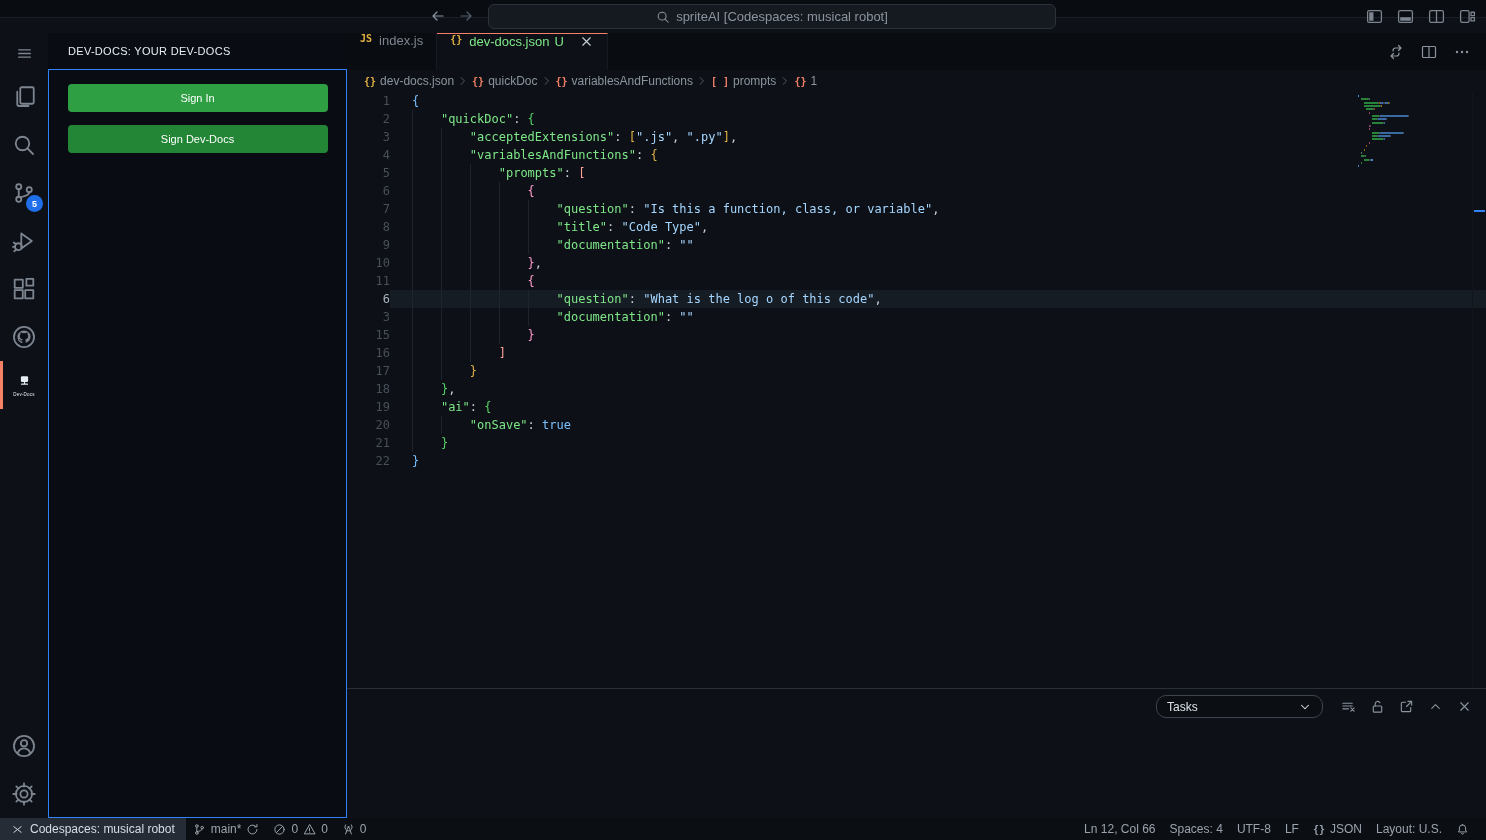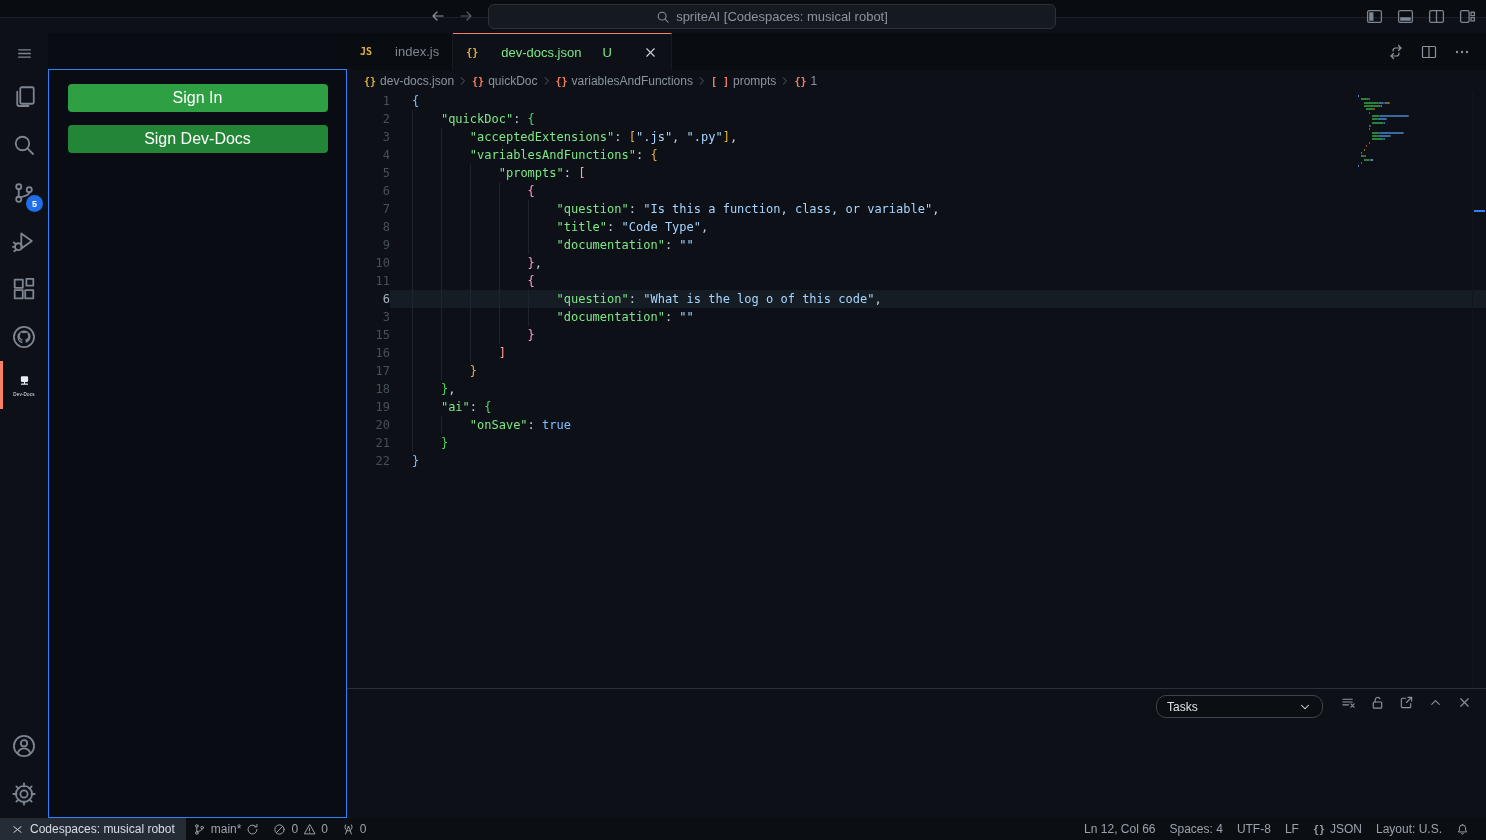--- a/index.html
+++ b/index.html
@@ -29,27 +29,27 @@
   .ab-label{font-size:4.5px;color:#e6edf3;margin-top:1px;letter-spacing:.2px}
   .ab-badge{position:absolute;right:5px;bottom:5px;min-width:17px;height:17px;border-radius:9px;background:#1f6feb;color:#fff;
     font-size:9px;font-weight:bold;display:flex;align-items:center;justify-content:center;padding:0 3px}
   .ab-spacer{flex:1}
 
   
   .sidebar{position:absolute;left:48px;top:33px;width:299px;bottom:22px;background:#090d13}
   .sb-title{height:36px;display:flex;align-items:center;padding-left:20px;font-size:11px;color:#e6edf3;letter-spacing:.3px}
   .sb-body{position:absolute;top:36px;left:0;right:0;bottom:0;border:1px solid #2f81f7}
   .sb-btn{display:flex;align-items:center;justify-content:center;width:260px;height:28px;margin:0 auto 13px auto;border:none;
-    border-radius:4px;color:#fff;font-size:16px;cursor:pointer;font-family:"Liberation Sans",sans-serif}
+    border-radius:4px;color:#fff;font-size:11px;cursor:pointer;font-family:"Liberation Sans",sans-serif}
   .sb-btn:first-child{margin-top:14px}
 
   
   .editor-area{position:absolute;left:347px;top:33px;right:0;bottom:22px;display:flex;flex-direction:column;background:#0d1117}
   .tabs{height:37px;background:#090c10;display:flex;align-items:stretch}
-  .tab{display:flex;align-items:center;gap:23px;padding:0 13px;font-size:13px;color:#7d8590;background:#090c10;border-right:1px solid #161b22;cursor:pointer;position:relative}
+  .tab{display:flex;align-items:flex-start;gap:7px;padding:0 13px;font-size:13px;color:#7d8590;background:#090c10;border-right:1px solid #161b22;cursor:pointer;position:relative}
   .tab.active{background:#0d1117;border-top:1.5px solid #f78166}
   .tab .t-icon{font-family:"DejaVu Sans Mono",monospace;font-weight:bold;font-size:10px}
   .tab .t-close{width:15px;height:15px;color:#c9d1d9;margin-left:8px}
   .tab .t-git{margin-left:-2px}
   .tab-actions{margin-left:auto;display:flex;align-items:center;gap:17px;padding-right:16px;color:#8b949e}
   .tab-actions .icon{width:16px;height:16px}
 
   .breadcrumbs{height:22px;display:flex;align-items:center;padding-left:17px;font-size:12px;color:#8b949e}
   .bc-item{display:flex;align-items:center;gap:4px;cursor:pointer}
   .bc-icon{font-family:"DejaVu Sans Mono",monospace;font-size:10px;font-weight:bold}
@@ -71,21 +71,21 @@
   .overview{position:absolute;top:0;right:0;width:14px;bottom:0;border-left:1px solid #11151c}
   .ov-cursor{position:absolute;top:118px;left:1px;right:1px;height:2px;background:#2f81f7}
 
   
   .panel{height:130px;border-top:1px solid #2a3038;background:#0d1117;display:flex;flex-direction:column}
   .panel-header{height:35px;display:flex;align-items:center;padding:0 14px 0 21px}
   .p-tabs{display:flex;gap:26px}
   .p-tab{height:35px;display:flex;align-items:center;position:relative;font-size:11px;letter-spacing:.4px;color:#7d8590;cursor:pointer}
   .p-tab.active{color:#e6edf3}
   .p-tab.active::after{content:"";position:absolute;left:0;right:0;bottom:5px;height:1.5px;background:#f78166}
-  .p-right{margin-left:auto;display:flex;gap:14px;color:#8b949e}
+  .p-right{margin-left:auto;display:flex;align-items:center;gap:14px;color:#8b949e}
   .p-right .icon{width:15px;height:15px;cursor:pointer}
   .tasks-select{width:167px;height:23px;border:1px solid #3d444d;border-radius:10px;background:#0b0f14;display:flex;align-items:center;
     justify-content:space-between;padding:0 10px;font-size:12px;color:#dde3e9;cursor:pointer;margin-right:4px}
   .tasks-select .icon{width:14px;height:14px}
   .panel-body{flex:1}
 
   
   .statusbar{position:absolute;left:0;right:0;bottom:0;height:22px;background:#0b0e13;display:flex;align-items:center;font-size:12px;color:#9aa3ad}
   .sb-left{display:flex;align-items:center;height:22px}
   .sb-rightside{margin-left:auto;display:flex;align-items:center;height:22px;padding-right:10px}
@@ -234,20 +234,21 @@
         <svg viewBox="0 0 16 16" fill="none" stroke="currentColor" stroke-width="1.2" stroke-linecap="round" stroke-linejoin="round">
           <circle cx="8" cy="8" r="2.4"></circle>
           <circle cx="8" cy="8" r="5.4"></circle>
           <path d="M8 .9v2.1M8 13v2.1M.9 8H3M13 8h2.1M2.9 2.9l1.5 1.5M11.6 11.6l1.5 1.5M13.1 2.9l-1.5 1.5M4.4 11.6l-1.5 1.5"></path>
         </svg>
       </span>
     </div>
   </div>
 
 <div class="sidebar">
+  <div class="sb-title">DEV-DOCS: YOUR DEV-DOCS</div>
   <div class="sb-body" id="sb-body">
       <button class="sb-btn" style="background: rgb(46, 160, 67);">Sign In</button>
       <button class="sb-btn" style="background: rgb(35, 134, 54);">Sign Dev-Docs</button>
     </div>
 </div>
 
 <div class="editor-area">
   <div class="tabs" id="tabs">
       <div class="tab">
         <span class="t-icon" style="color: rgb(227, 179, 65);">JS</span>

